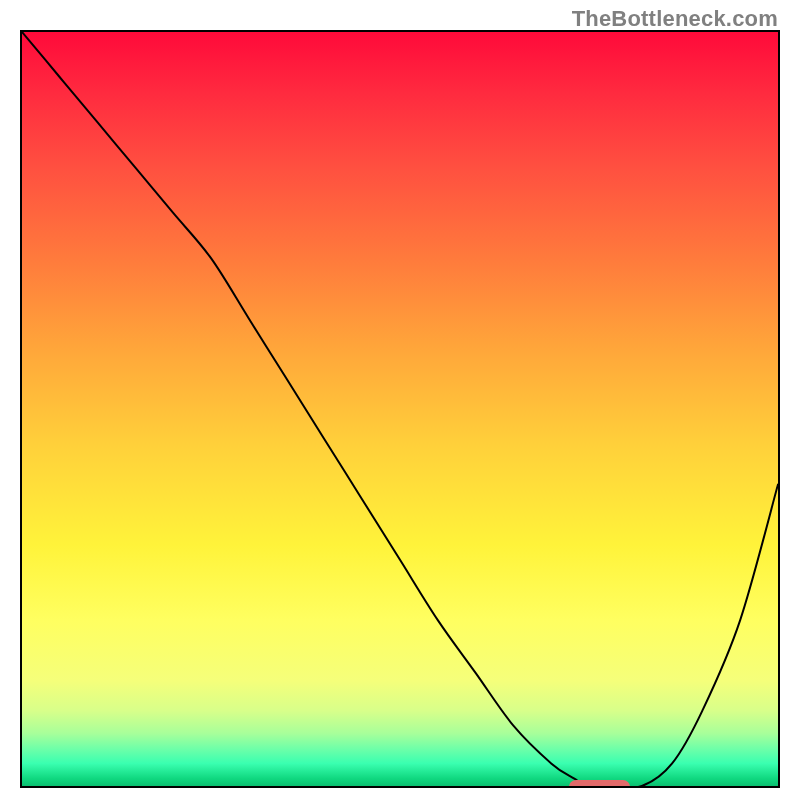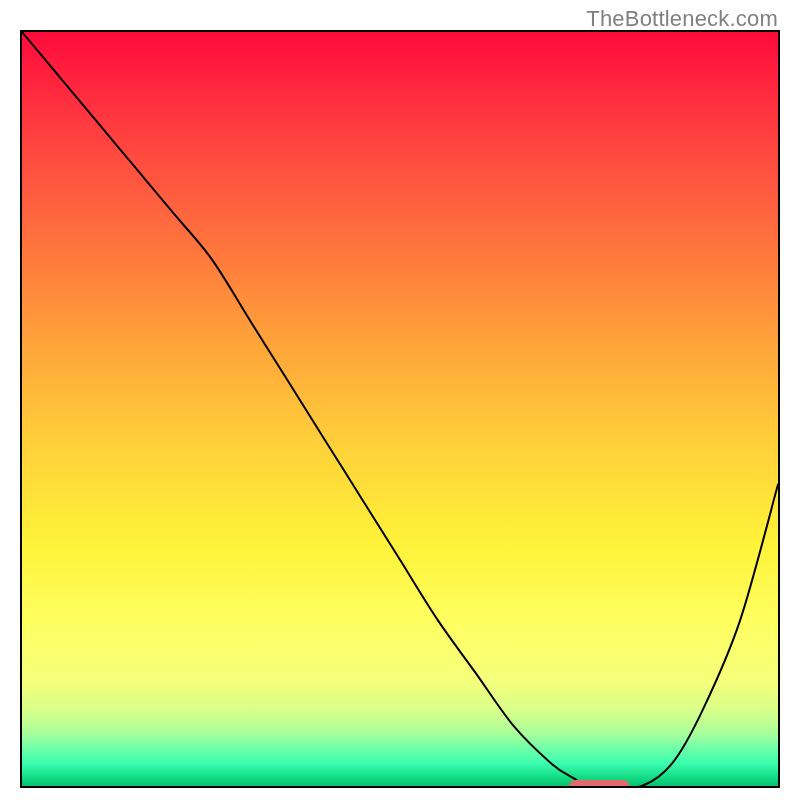--- a/index.html
+++ b/index.html
@@ -53,21 +53,21 @@
   .overlay {
     position: absolute;
     inset: 0;
   }
   .watermark {
     position: absolute;
     top: 6px;
     right: 22px;
     color: #808080;
     font-size: 22px;
-    font-weight: 400;
+    font-weight: 700;
     letter-spacing: 0.2px;
   }
   
   .marker {
     position: absolute;
     background: #e26a6a;
     border-radius: 999px;
     height: 14px;
     width: 60px;
   }

